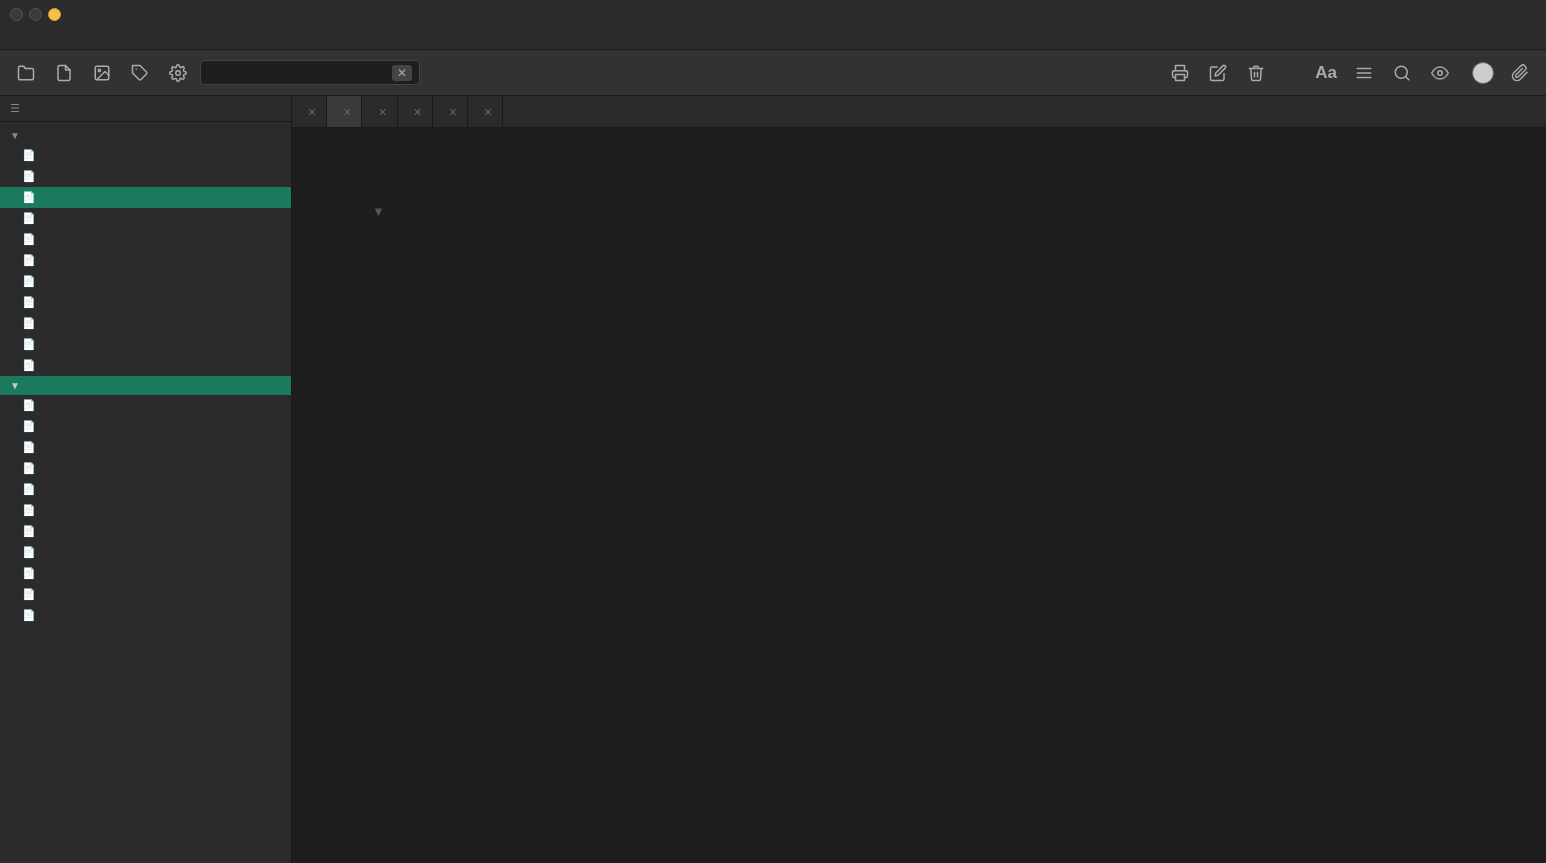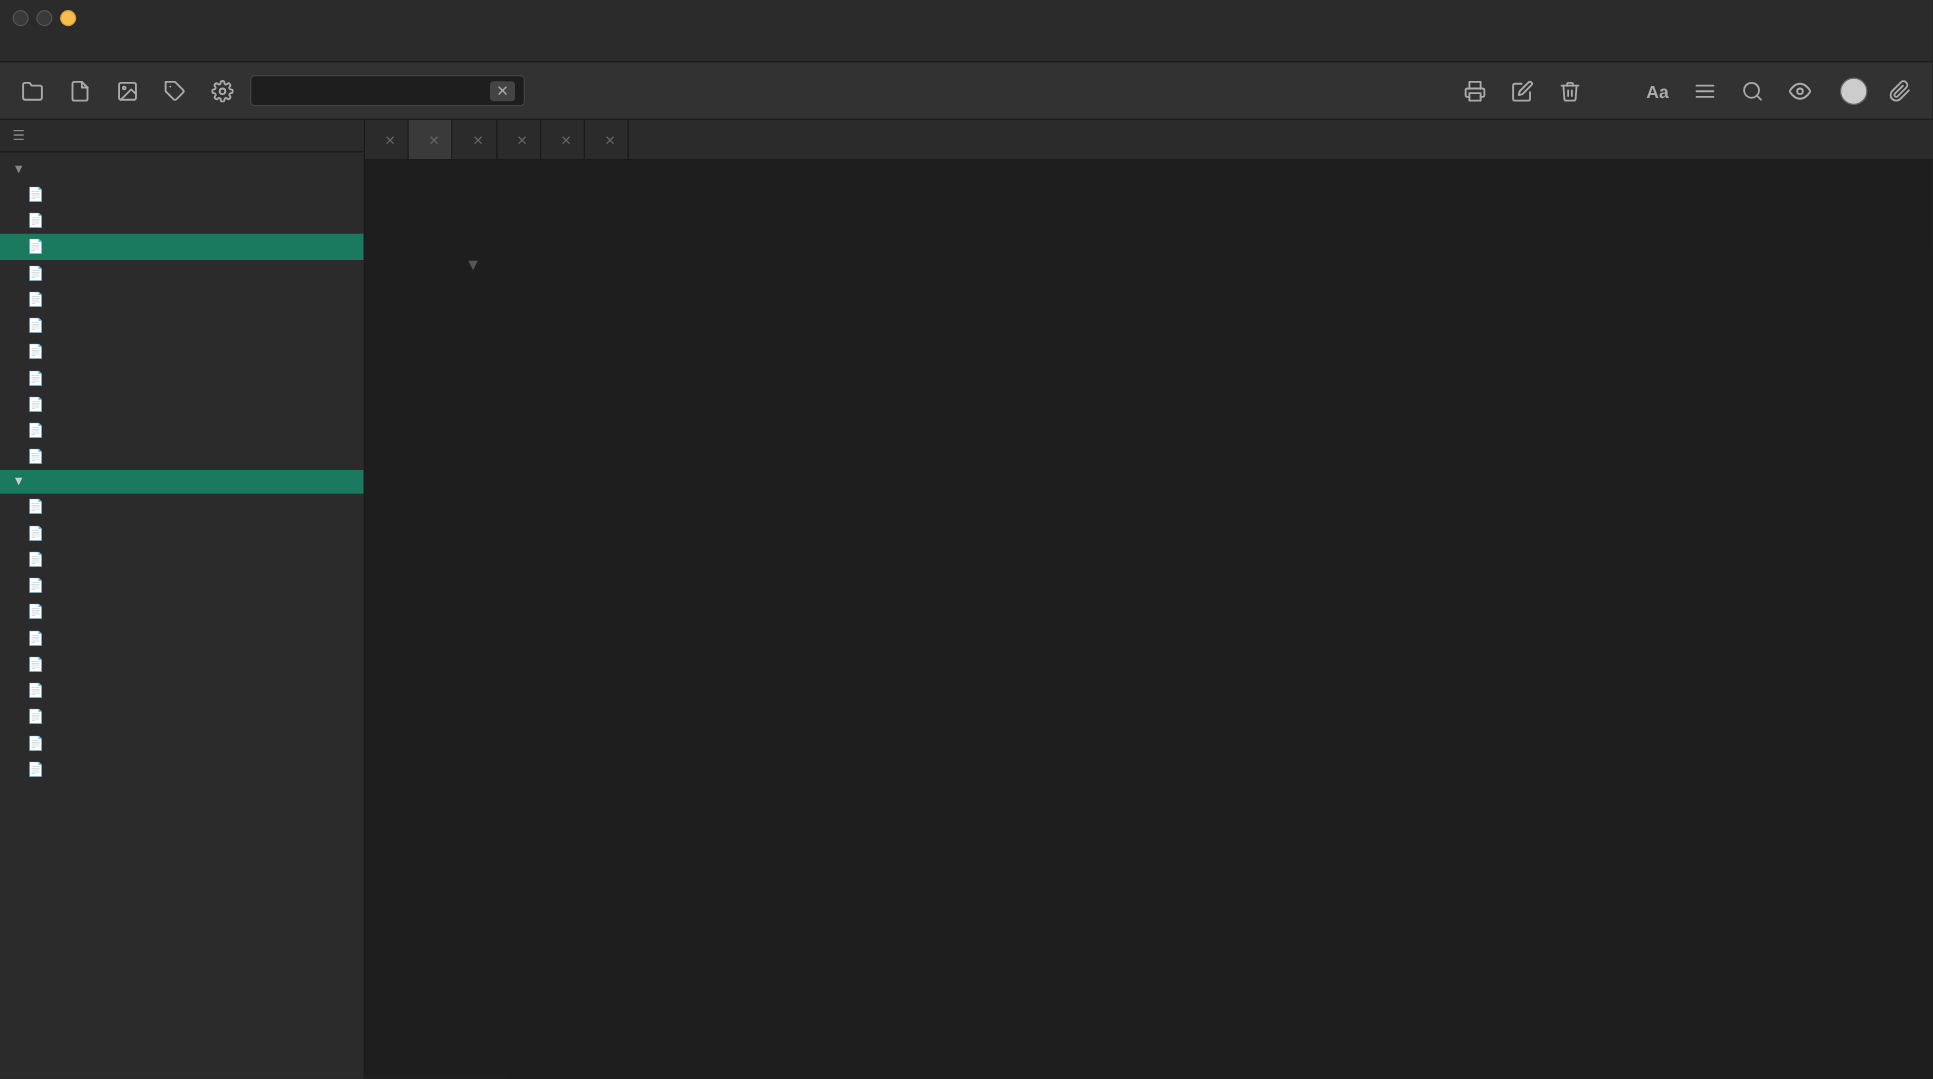--- a/index.html
+++ b/index.html
@@ -352,21 +352,21 @@
       </svg>
   </button>
   <button class="toolbar-btn" title="Delete">
     <svg class="svg-icon" viewBox="0 0 24 24">
         <polyline points="3 6 5 6 21 6"></polyline>
         <path d="M19 6l-1 14a2 2 0 0 1-2 2H8a2 2 0 0 1-2-2L5 6"></path>
         <path d="M10 11v6M14 11v6"></path>
         <path d="M9 6V4a1 1 0 0 1 1-1h4a1 1 0 0 1 1 1v2"></path>
       </svg>
   </button>
-  <button class="toolbar-btn" title="Format" style="font-size:14px;font-weight:600;margin-left:32px;">Aa</button>
+  <button class="toolbar-btn" title="Format" style="font-size:17px;font-weight:600;margin-left:32px;">Aa</button>
   <button class="toolbar-btn" title="Align">
     <svg class="svg-icon" viewBox="0 0 24 24">
         <line x1="3" y1="6" x2="21" y2="6"></line>
         <line x1="3" y1="12" x2="21" y2="12"></line>
         <line x1="3" y1="18" x2="21" y2="18"></line>
       </svg>
   </button>
   <button class="toolbar-btn" title="Search">
     <svg class="svg-icon" viewBox="0 0 24 24">
         <circle cx="11" cy="11" r="8"></circle>

